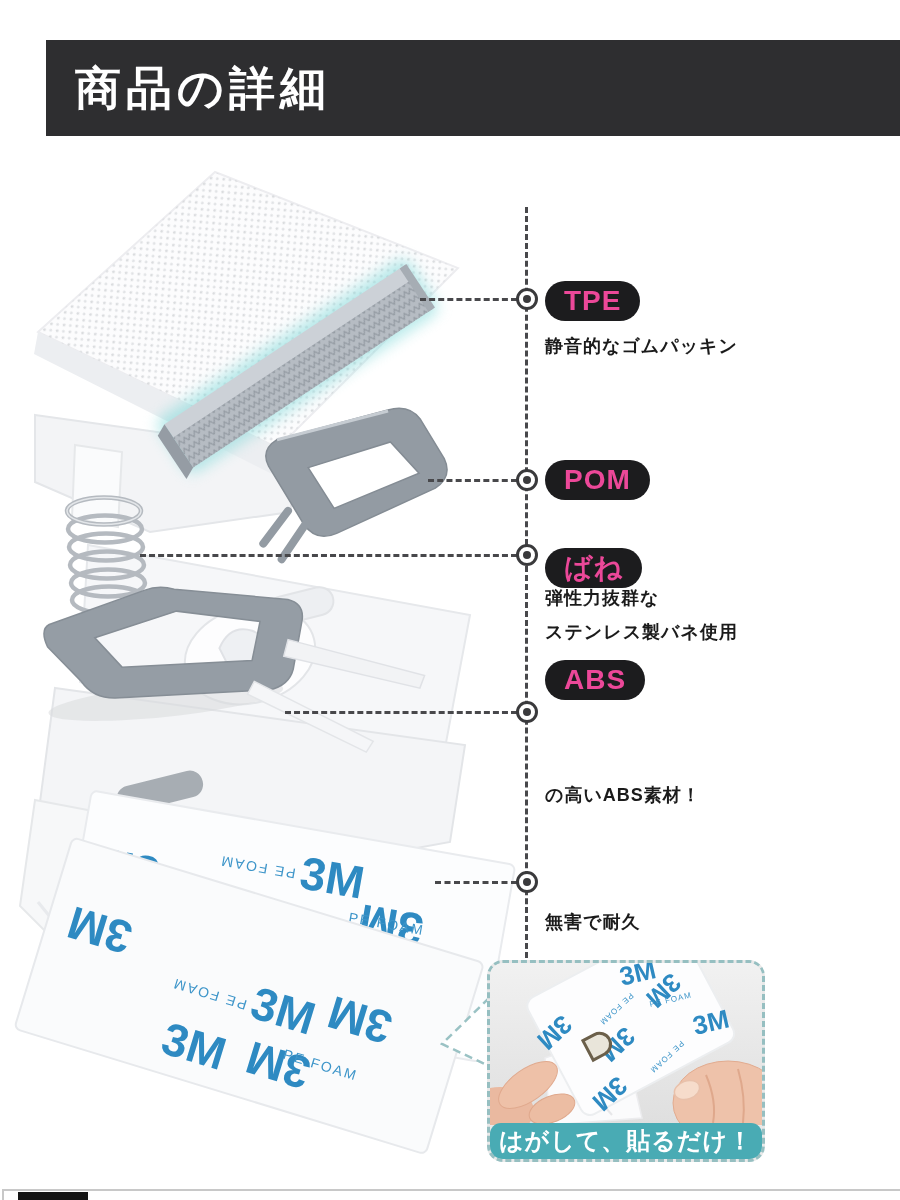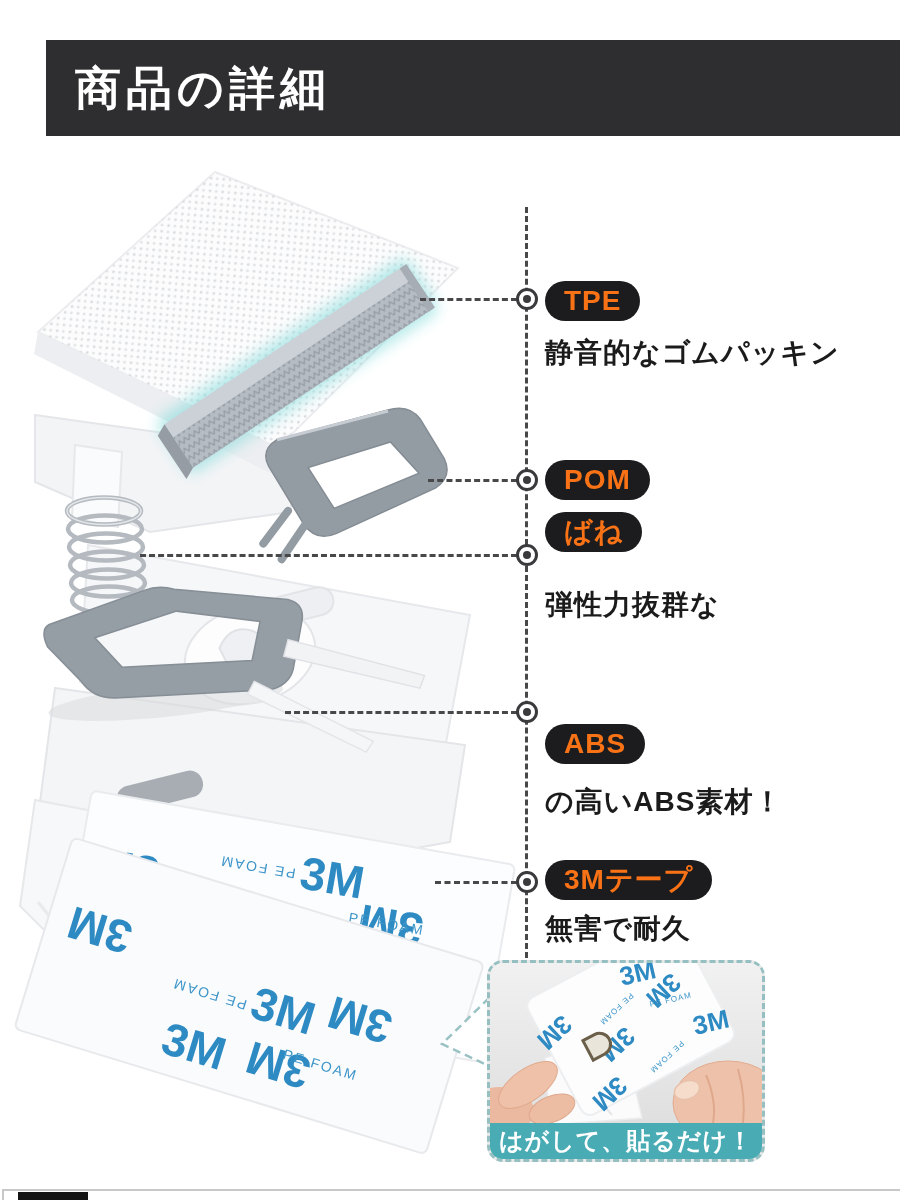--- a/index.html
+++ b/index.html
@@ -12,28 +12,28 @@
   
   .diagram{position:absolute;left:0;top:150px;}
   
   .vline{position:absolute;left:525px;top:207px;height:751px;width:0;border-left:3px dashed #48484b;}
   .leader{position:absolute;height:0;border-top:3px dashed #48484b;}
   .marker{position:absolute;width:16px;height:16px;border:3px solid #3a3a3c;border-radius:50%;
         background:#ffffff;}
   .marker .dot{position:absolute;left:4px;top:4px;width:8px;height:8px;border-radius:50%;background:#3a3a3c;}
   
   .badge{position:absolute;left:545px;height:40px;line-height:40px;padding:0 19px;border-radius:20px;
-        background:#1c1c1e;color:#f97316;font-size:28px;font-weight:bold;letter-spacing:1px;white-space:nowrap;}
-  .desc{position:absolute;left:545px;color:#1b1b1b;font-size:28px;font-weight:bold;letter-spacing:1px;
+        background:#1c1c1e;color:#ec4899;font-size:28px;font-weight:bold;letter-spacing:1px;white-space:nowrap;}
+  .desc{position:absolute;left:545px;color:#1b1b1b;font-size:18px;font-weight:bold;letter-spacing:1px;
         white-space:nowrap;text-align:center;}
   
   .inset{position:absolute;left:487px;top:960px;width:278px;height:202px;box-sizing:border-box;
         border:3px dashed #96bfc1;border-radius:16px;background:#e9e9e9;overflow:hidden;}
   .inset-caption{position:absolute;left:0;bottom:0;width:100%;height:36px;line-height:36px;background:#49abb4;
-        color:#ffffff;font-size:24px;font-weight:bold;letter-spacing:1px;text-align:center;}
+        color:#ffffff;font-size:24px;font-weight:bold;letter-spacing:1px;text-align:center;border-radius:11px;}
   .inset-tail{position:absolute;left:437px;top:992px;}
   
   .bottom-line{position:absolute;left:2px;top:1189px;width:898px;height:0;border-top:2px solid #c8c8c8;}
   .bottom-tick{position:absolute;left:2px;top:1189px;height:11px;width:0;border-left:2px solid #c8c8c8;}
   .next-section-stub{position:absolute;left:18px;top:1192px;width:70px;height:8px;background:#141414;}
 </style>
 </head>
 <body>
 
 <div class="page">
@@ -178,27 +178,27 @@
     </div>
   <div class="marker" style="left:516px;top:871px;">
       <div class="dot"></div>
     </div>
 
   <div class="badge" style="top:281px;">TPE</div>
   <div class="desc" style="top:334px;">静音的なゴムパッキン</div>
 
   <div class="badge" style="top:460px;">POM</div>
 
-  <div class="badge" style="top:512px;">ばね</div>
+  <div class="badge" style="top:548px;">ばね</div>
   <div class="desc" style="top:586px;">弾性力抜群な</div>
-
-  <div class="badge" style="top:724px;">ABS</div>
+  <div class="desc" style="top:620px;">ステンレス製バネ使用</div>
+
+  <div class="badge" style="top:660px;">ABS</div>
   <div class="desc" style="top:783px;">の高いABS素材！</div>
 
-  <div class="badge" style="top:860px;">3Mテープ</div>
   <div class="desc" style="top:910px;">無害で耐久</div>
 
   <svg class="inset-tail" width="54" height="78">
     <polygon points="52,6 5,52 52,74" fill="#ffffff" stroke="#9ac2c4" stroke-width="2.5" stroke-dasharray="8 5"></polygon>
   </svg>
   <div class="inset">
     <svg width="272" height="162" viewBox="0 0 272 162">
       <defs>
         <linearGradient id="bgGrad" x1="0" y1="0" x2="0" y2="1">
           <stop offset="0" stop-color="#f1f1f1"></stop>

